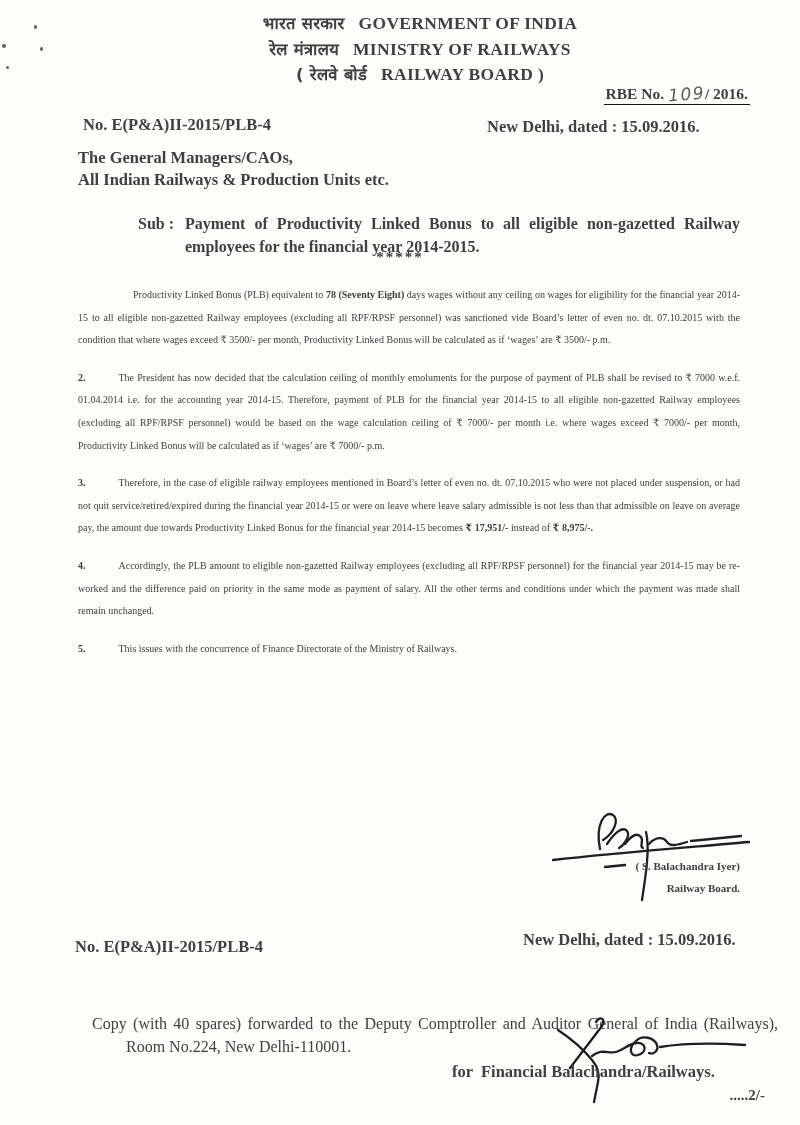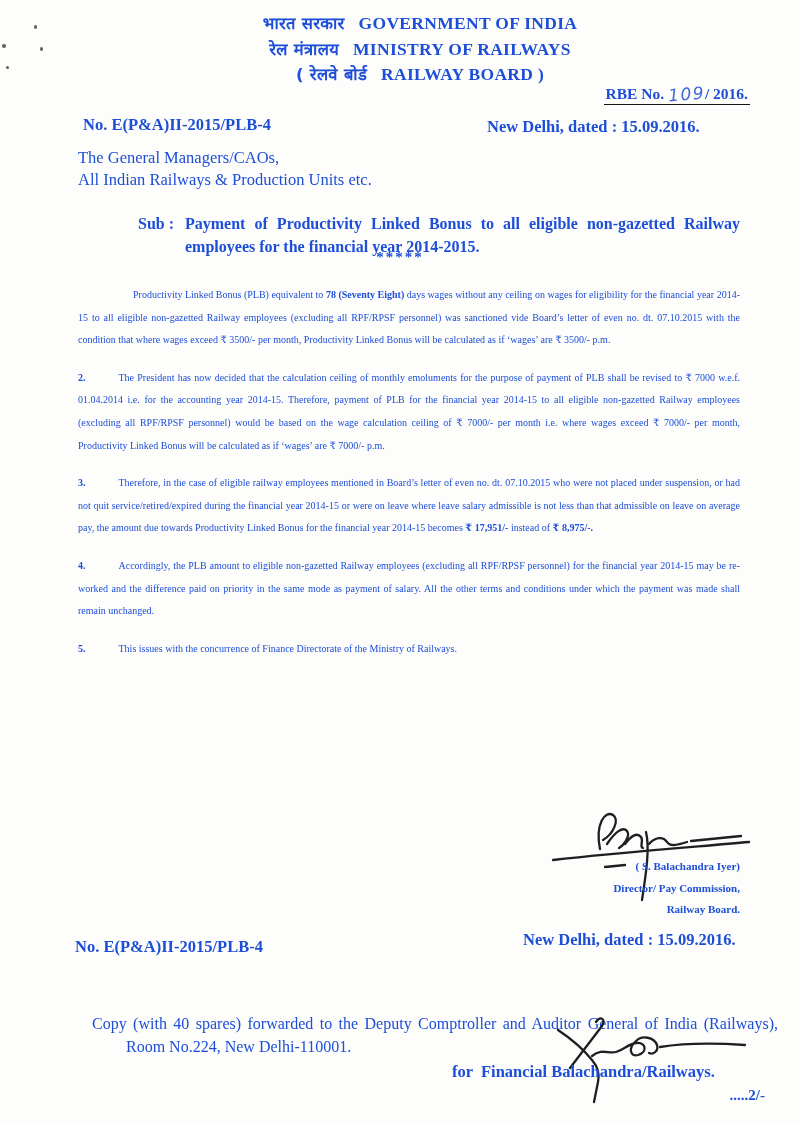--- a/index.html
+++ b/index.html
@@ -1,20 +1,20 @@
 <!DOCTYPE html>
 <html><head>
 <meta charset="utf-8">
 <style>
   html,body { margin:0; padding:0; background:#e8e8e8; }
   .page {
     position:relative; width:800px; height:1125px; margin:0 auto;
     background:#fdfdfb; overflow:hidden;
     font-family:"Liberation Serif","DejaVu Serif",serif;
-    color:#1d4ed8;
+    color:#404040;
   }
   .b { font-weight:700; }
   .tab { display:inline-block; width:33px; }
 
   
   .speck { position:absolute; background:#2a2a2a; border-radius:50%; opacity:.75; }
   .s1 { left:34px; top:25px; width:3px; height:4px; }
   .s2 { left:2px;  top:44px; width:4px; height:4px; }
   .s3 { left:40px; top:47px; width:3px; height:4px; }
   .s4 { left:6px;  top:66px; width:3px; height:3px; }
@@ -24,21 +24,21 @@
     font-weight:700; font-size:17.5px; line-height:24.5px; letter-spacing:.3px; }
   .letterhead .hi { margin-right:14px; font-family:"DejaVu Sans","Liberation Serif",serif; font-size:16.5px; }
   .rbe { position:absolute; top:83px; right:50px; font-weight:700; font-size:15.5px;
     border-bottom:1.6px solid #151515; padding:0 2px 1px 2px; }
   .handwritten { display:inline-block; font-family:"DejaVu Sans",sans-serif; font-style:italic;
     font-weight:400; font-size:17px; letter-spacing:1.5px; transform:rotate(-5deg) translateY(1px); opacity:.85; }
 
   .refno   { position:absolute; left:83px;  top:115px; font-weight:700; font-size:16.5px; }
   .date-top{ position:absolute; left:487px; top:117px; font-weight:700; font-size:16.5px; }
 
-  .addressee { position:absolute; left:78px; top:147px; font-weight:400; font-size:16.5px; line-height:21.5px; }
+  .addressee { position:absolute; left:78px; top:147px; font-weight:700; font-size:16.5px; line-height:21.5px; }
 
   .subject { position:absolute; left:138px; top:213px; width:602px; font-weight:700; font-size:16px; line-height:22.5px; }
   .sub-label { position:absolute; left:0; top:0; }
   .sub-text { margin-left:47px; text-align:justify; }
   .stars { position:absolute; left:340px; top:249px; width:120px; text-align:center;
     font-weight:700; font-size:15px; letter-spacing:2px; }
 
   
   .body { position:absolute; left:78px; top:284px; width:662px; font-size:10px; line-height:22.6px; text-align:justify; }
   .body p { margin:0 0 15px 0; }
@@ -117,21 +117,20 @@
     <path d="M80 40 C86 32 92 28 96 33 C99 37 94 43 98 44"></path>
     <path d="M101 28 C105 44 101 70 97 96"></path>
     <path d="M104 40 C110 33 118 32 122 38 C125 43 132 41 142 38"></path>
     <path d="M146 37 L196 32"></path>
     <path d="M8 56 C68 49 148 43 204 38"></path>
     <path d="M60 63 L80 61"></path>
   </svg>
 
   <div class="signatory">
     <div>( S. Balachandra Iyer)</div>
-    <div>Director/ Pay Commission,</div>
     <div>Railway Board.</div>
   </div>
 
   <div class="refno2">No. E(P&amp;A)II-2015/PLB-4</div>
   <div class="date-bot">New Delhi, dated : 15.09.2016.</div>
 
   <p class="copy">Copy (with 40 spares) forwarded to the Deputy Comptroller and Auditor General of India (Railways), Room No.224, New Delhi-110001.</p>
 
   <svg class="sig sig-bottom" width="220" height="96" viewBox="0 0 220 96">
     <path d="M18 14 C30 22 44 34 52 44 C58 51 60 58 58 66 L54 86"></path>

